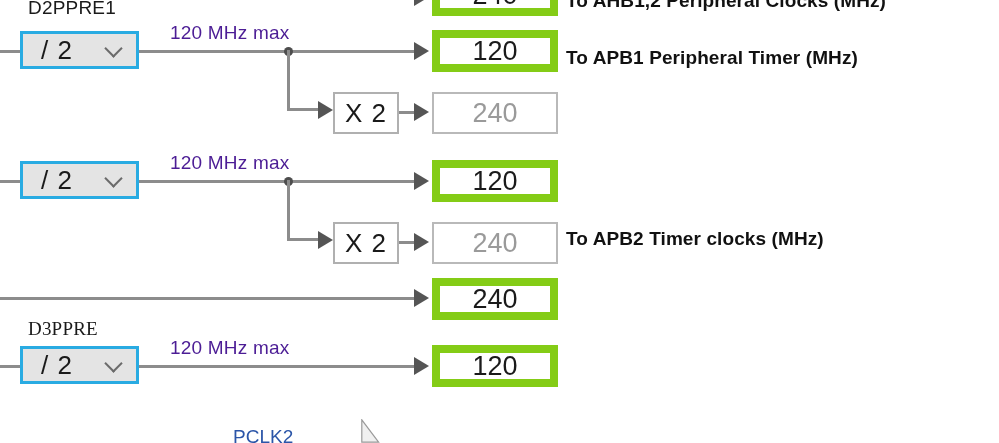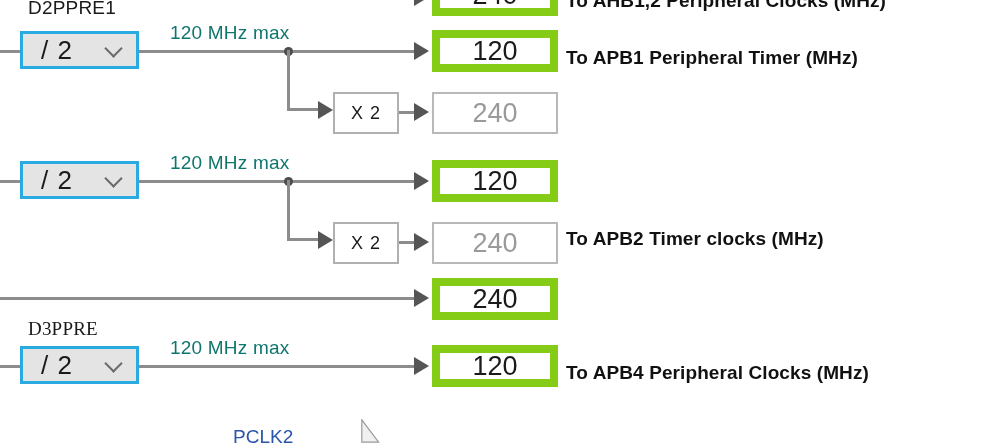--- a/index.html
+++ b/index.html
@@ -52,30 +52,30 @@
     font-size:27px;
   }
   .vbox.on{border:8px solid #84cc16;color:#1a1a1a;}
   .vbox.off{border:2px solid #b9b9b9;color:#9a9a9a;}
 
   
   .mul{
     position:absolute;box-sizing:border-box;background:#ffffff;
     border:2px solid #b0b0b0;
     display:flex;align-items:center;justify-content:center;
-    font-size:18px;color:#1a1a1a;letter-spacing:1px;
+    font-size:26px;color:#1a1a1a;letter-spacing:1px;
   }
 
   
   .nodelabel{
     position:absolute;font-size:19px;color:#1a1a1a;white-space:nowrap;
     letter-spacing:.2px;
   }
   .maxlabel{
-    position:absolute;font-size:19px;color:#0f766e;white-space:nowrap;
+    position:absolute;font-size:19px;color:#4c1d95;white-space:nowrap;
     letter-spacing:.2px;
   }
   .outlabel{
     position:absolute;font-size:19px;font-weight:bold;color:#111111;
     white-space:nowrap;letter-spacing:.1px;
   }
   .muxtitle{
     position:absolute;font-size:20px;font-weight:bold;color:#111111;
     white-space:nowrap;letter-spacing:.3px;
   }
@@ -155,20 +155,19 @@
   <div class="combo" style="left:20px;top:346px;width:119px;height:38px;">
     <span class="val">/ 2</span>
     <span class="chev"></span>
   </div>
 
   <div class="maxlabel" style="left:170px;top:337px;">120 MHz max</div>
 
   <div class="wire h" style="left:139px;top:365px;width:278px;"></div>
   <div class="arrow" style="left:414px;top:357px;"></div>
   <div class="vbox on" style="left:432px;top:345px;width:126px;height:42px;">120</div>
-  <div class="outlabel" style="left:566px;top:362px;">To APB4 Peripheral Clocks (MHz)</div>
 
   <div class="muxsrc" style="left:233px;top:426px;">PCLK2</div>
   <svg class="muxtri" style="left:343px;top:419px;" width="60" height="24" viewBox="0 0 60 60">
     <polygon points="2,2 2,58 44,58" fill="#f0f0f0" stroke="#9a9a9a" stroke-width="3"></polygon>
   </svg>
 
 </div>
 
 </body></html>

